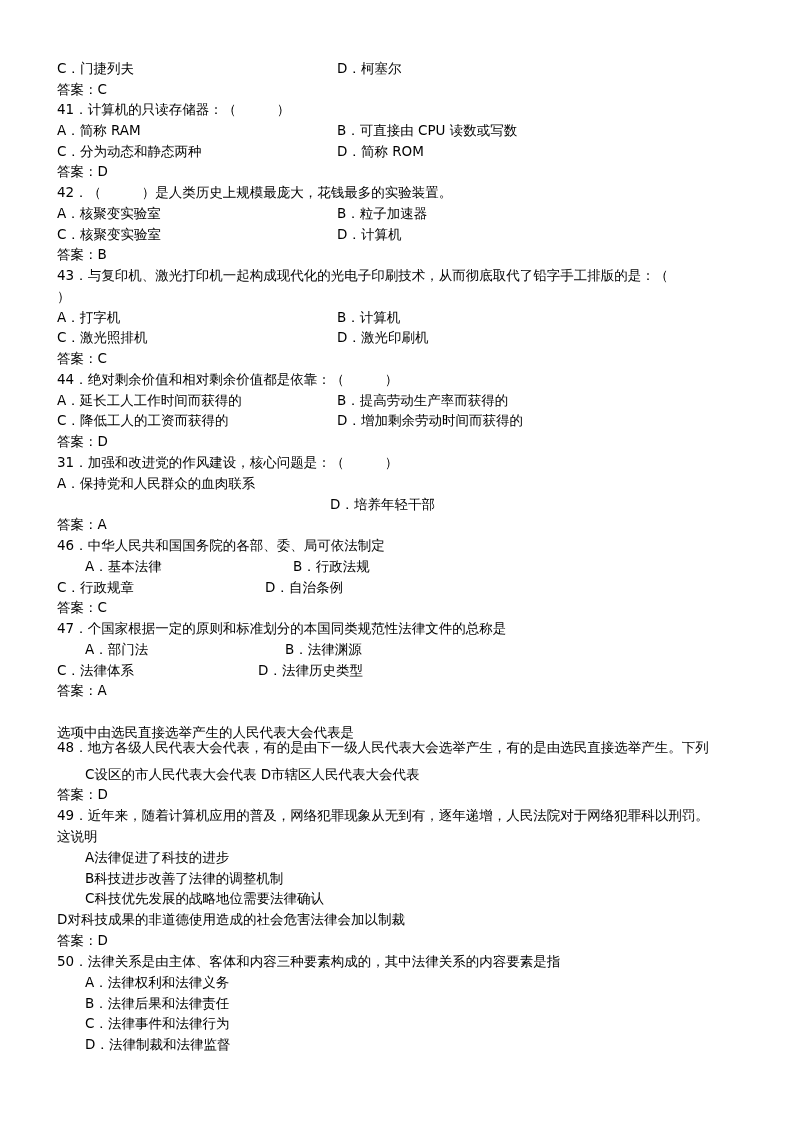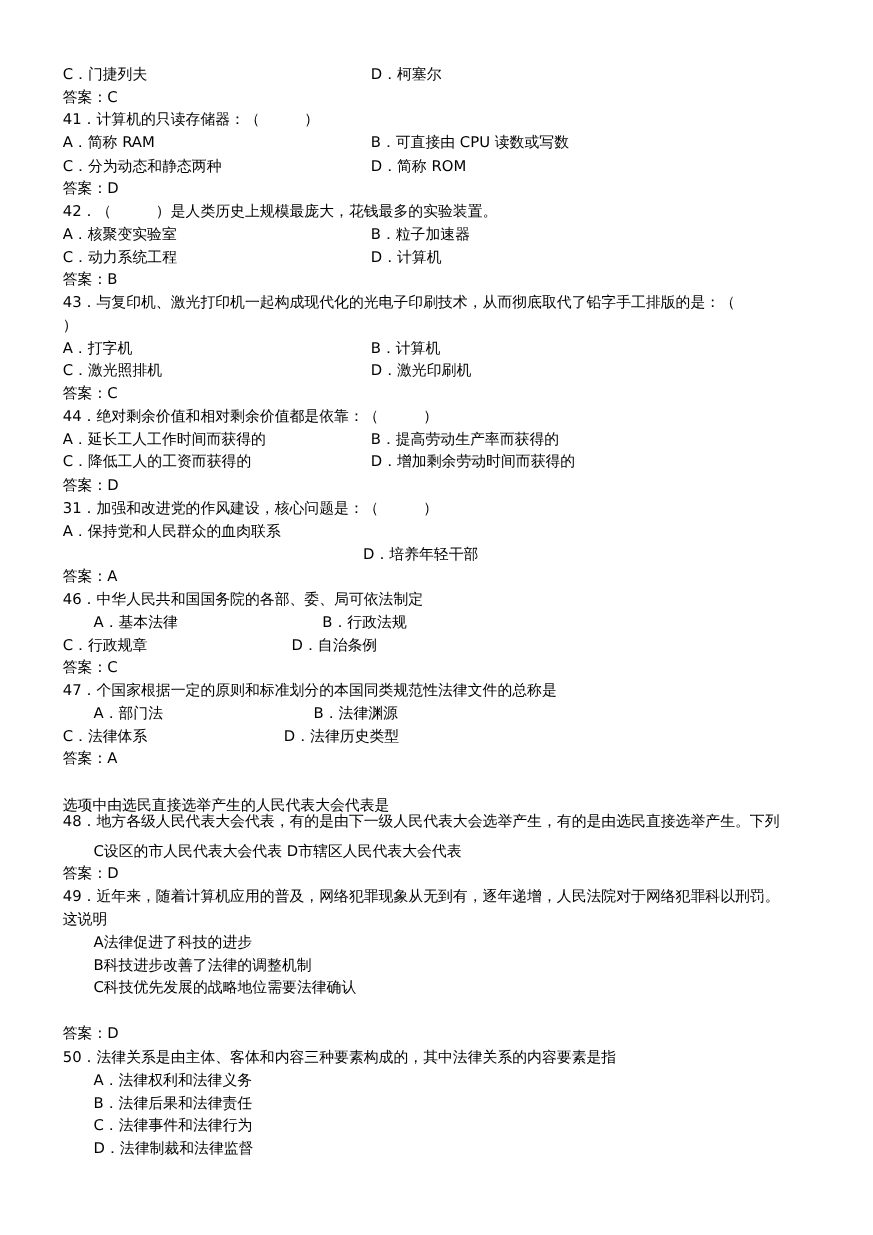--- a/index.html
+++ b/index.html
@@ -26,21 +26,21 @@
   <div class="line" style="left:57px;top:99px">41．计算机的只读存储器：（　　　）</div>
   <div class="line" style="left:57px;top:120px">A．简称 RAM</div>
   <div class="line" style="left:337px;top:120px">B．可直接由 CPU 读数或写数</div>
   <div class="line" style="left:57px;top:141px">C．分为动态和静态两种</div>
   <div class="line" style="left:337px;top:141px">D．简称 ROM</div>
   <div class="line" style="left:57px;top:161px">答案：D</div>
 
   <div class="line" style="left:57px;top:182px">42．（　　　）是人类历史上规模最庞大，花钱最多的实验装置。</div>
   <div class="line" style="left:57px;top:203px">A．核聚变实验室</div>
   <div class="line" style="left:337px;top:203px">B．粒子加速器</div>
-  <div class="line" style="left:57px;top:224px">C．动力系统工程</div>
+  <div class="line" style="left:57px;top:224px">C．核聚变实验室</div>
   <div class="line" style="left:337px;top:224px">D．计算机</div>
   <div class="line" style="left:57px;top:244px">答案：B</div>
 
   <div class="line" style="left:57px;top:265px">43．与复印机、激光打印机一起构成现代化的光电子印刷技术，从而彻底取代了铅字手工排版的是：（</div>
   <div class="line" style="left:57px;top:286px">）</div>
   <div class="line" style="left:57px;top:307px">A．打字机</div>
   <div class="line" style="left:337px;top:307px">B．计算机</div>
   <div class="line" style="left:57px;top:327px">C．激光照排机</div>
   <div class="line" style="left:337px;top:327px">D．激光印刷机</div>
   <div class="line" style="left:57px;top:348px">答案：C</div>
@@ -74,20 +74,21 @@
   <div class="line" style="left:57px;top:737px">48．地方各级人民代表大会代表，有的是由下一级人民代表大会选举产生，有的是由选民直接选举产生。下列</div>
   <div class="line" style="left:57px;top:722px">选项中由选民直接选举产生的人民代表大会代表是</div>
   <div class="line" style="left:85px;top:764px">C设区的市人民代表大会代表 D市辖区人民代表大会代表</div>
   <div class="line" style="left:57px;top:784px">答案：D</div>
 
   <div class="line" style="left:57px;top:805px">49．近年来，随着计算机应用的普及，网络犯罪现象从无到有，逐年递增，人民法院对于网络犯罪科以刑罚。</div>
   <div class="line" style="left:57px;top:826px">这说明</div>
   <div class="line" style="left:85px;top:847px">A法律促进了科技的进步</div>
   <div class="line" style="left:85px;top:868px">B科技进步改善了法律的调整机制</div>
   <div class="line" style="left:85px;top:888px">C科技优先发展的战略地位需要法律确认</div>
+  <div class="line" style="left:57px;top:909px">D对科技成果的非道德使用造成的社会危害法律会加以制裁</div>
   <div class="line" style="left:57px;top:930px">答案：D</div>
 
   <div class="line" style="left:57px;top:951px">50．法律关系是由主体、客体和内容三种要素构成的，其中法律关系的内容要素是指</div>
   <div class="line" style="left:85px;top:972px">A．法律权利和法律义务</div>
   <div class="line" style="left:85px;top:993px">B．法律后果和法律责任</div>
   <div class="line" style="left:85px;top:1013px">C．法律事件和法律行为</div>
   <div class="line" style="left:85px;top:1034px">D．法律制裁和法律监督</div>
 
 </div>
 

